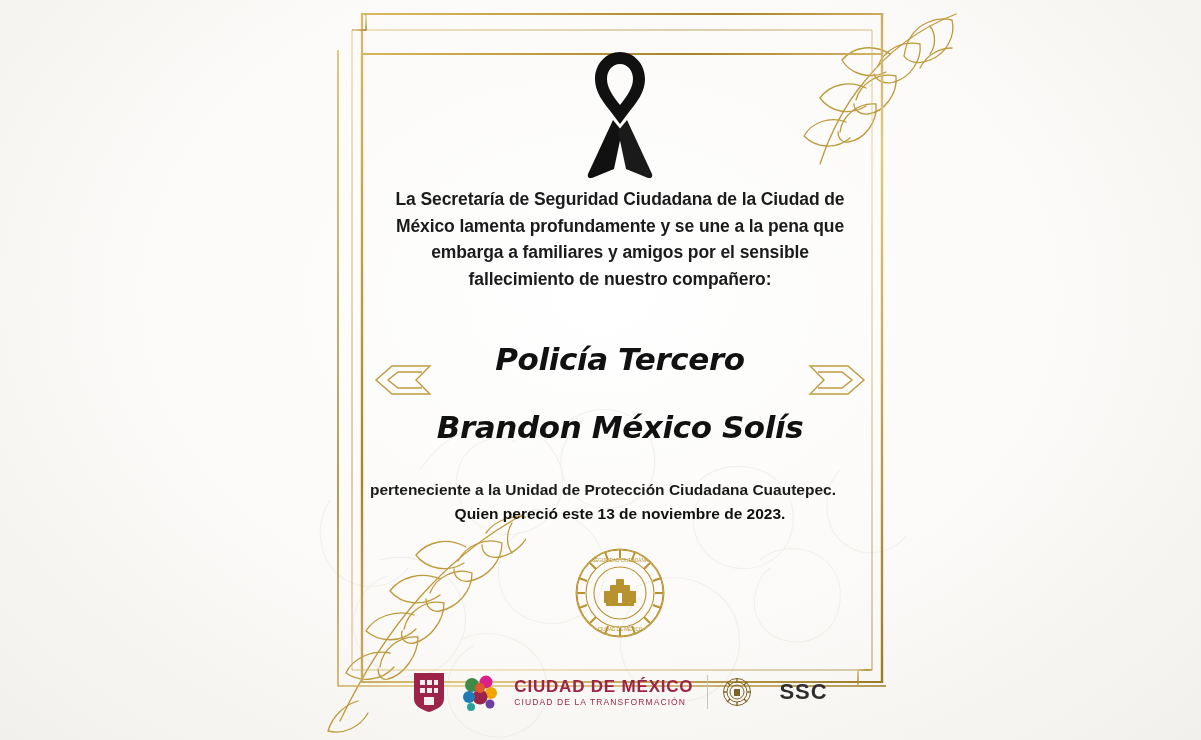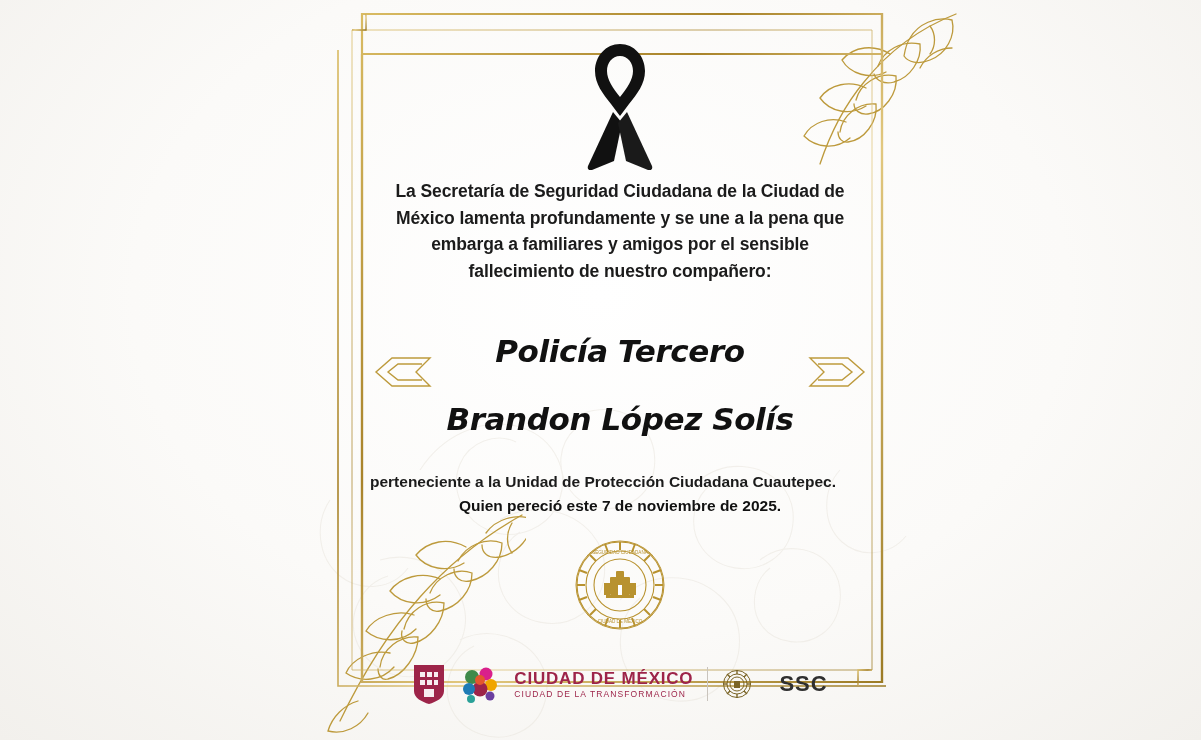--- a/index.html
+++ b/index.html
@@ -41,21 +41,21 @@
     width: 576px;
     height: 700px;
     pointer-events: none;
   }
   .frame-svg { display: block; }
 
   
   .content {
     position: absolute;
     left: 350px;
-    top: 24px;
+    top: 32px;
     width: 540px;
     height: 672px;
     display: flex;
     flex-direction: column;
     align-items: center;
   }
 
   
   .ribbon-wrap {
     margin-top: 18px;
@@ -276,41 +276,41 @@
 
     <div class="name-block">
       <svg class="arrow left" width="60" height="36" viewBox="0 0 60 36" fill="none">
         <g stroke="#bd9a3c" stroke-width="1.4" fill="none">
           <path d="M58 4 H20 L4 18 L20 32 H58 L44 18 Z"></path>
           <path d="M50 10 H26 L16 18 L26 26 H50"></path>
         </g>
       </svg>
 
       <div class="name-line">Policía Tercero</div>
-      <div class="name-line">Brandon López Solís</div>
+      <div class="name-line">Brandon México Solís</div>
 
       <svg class="arrow right" width="60" height="36" viewBox="0 0 60 36" fill="none">
         <g stroke="#bd9a3c" stroke-width="1.4" fill="none">
           <path d="M2 4 H40 L56 18 L40 32 H2 L16 18 Z"></path>
           <path d="M10 10 H34 L44 18 L34 26 H10"></path>
         </g>
       </svg>
     </div>
 
     <svg class="divider bottom" viewBox="0 0 420 26" fill="none">
       <g stroke="#bd9a3c" stroke-width="1.3" fill="none" stroke-linecap="square">
         <path d="M2 4 H186 L196 13 L186 22 H2"></path>
         <path d="M418 4 H234 L224 13 L234 22 H418"></path>
         <path d="M22 10 H178 L186 13 L178 16 H22"></path>
         <path d="M398 10 H242 L234 13 L242 16 H398"></path>
       </g>
     </svg>
 
     <div class="unit">perteneciente a la Unidad de Protección Ciudadana Cuautepec.</div>
-    <div class="date">Quien pereció este 7 de noviembre de 2025.</div>
+    <div class="date">Quien pereció este 13 de noviembre de 2023.</div>
 
     <div class="seal">
       <svg width="96" height="96" viewBox="0 0 96 96" fill="none">
         <g fill="#b8922f">
 
           <g>
             <circle cx="48" cy="48" r="44" fill="none" stroke="#b8922f" stroke-width="1"></circle>
           </g>
         </g>
         <g stroke="#b8922f" stroke-width="1.1" fill="none">

